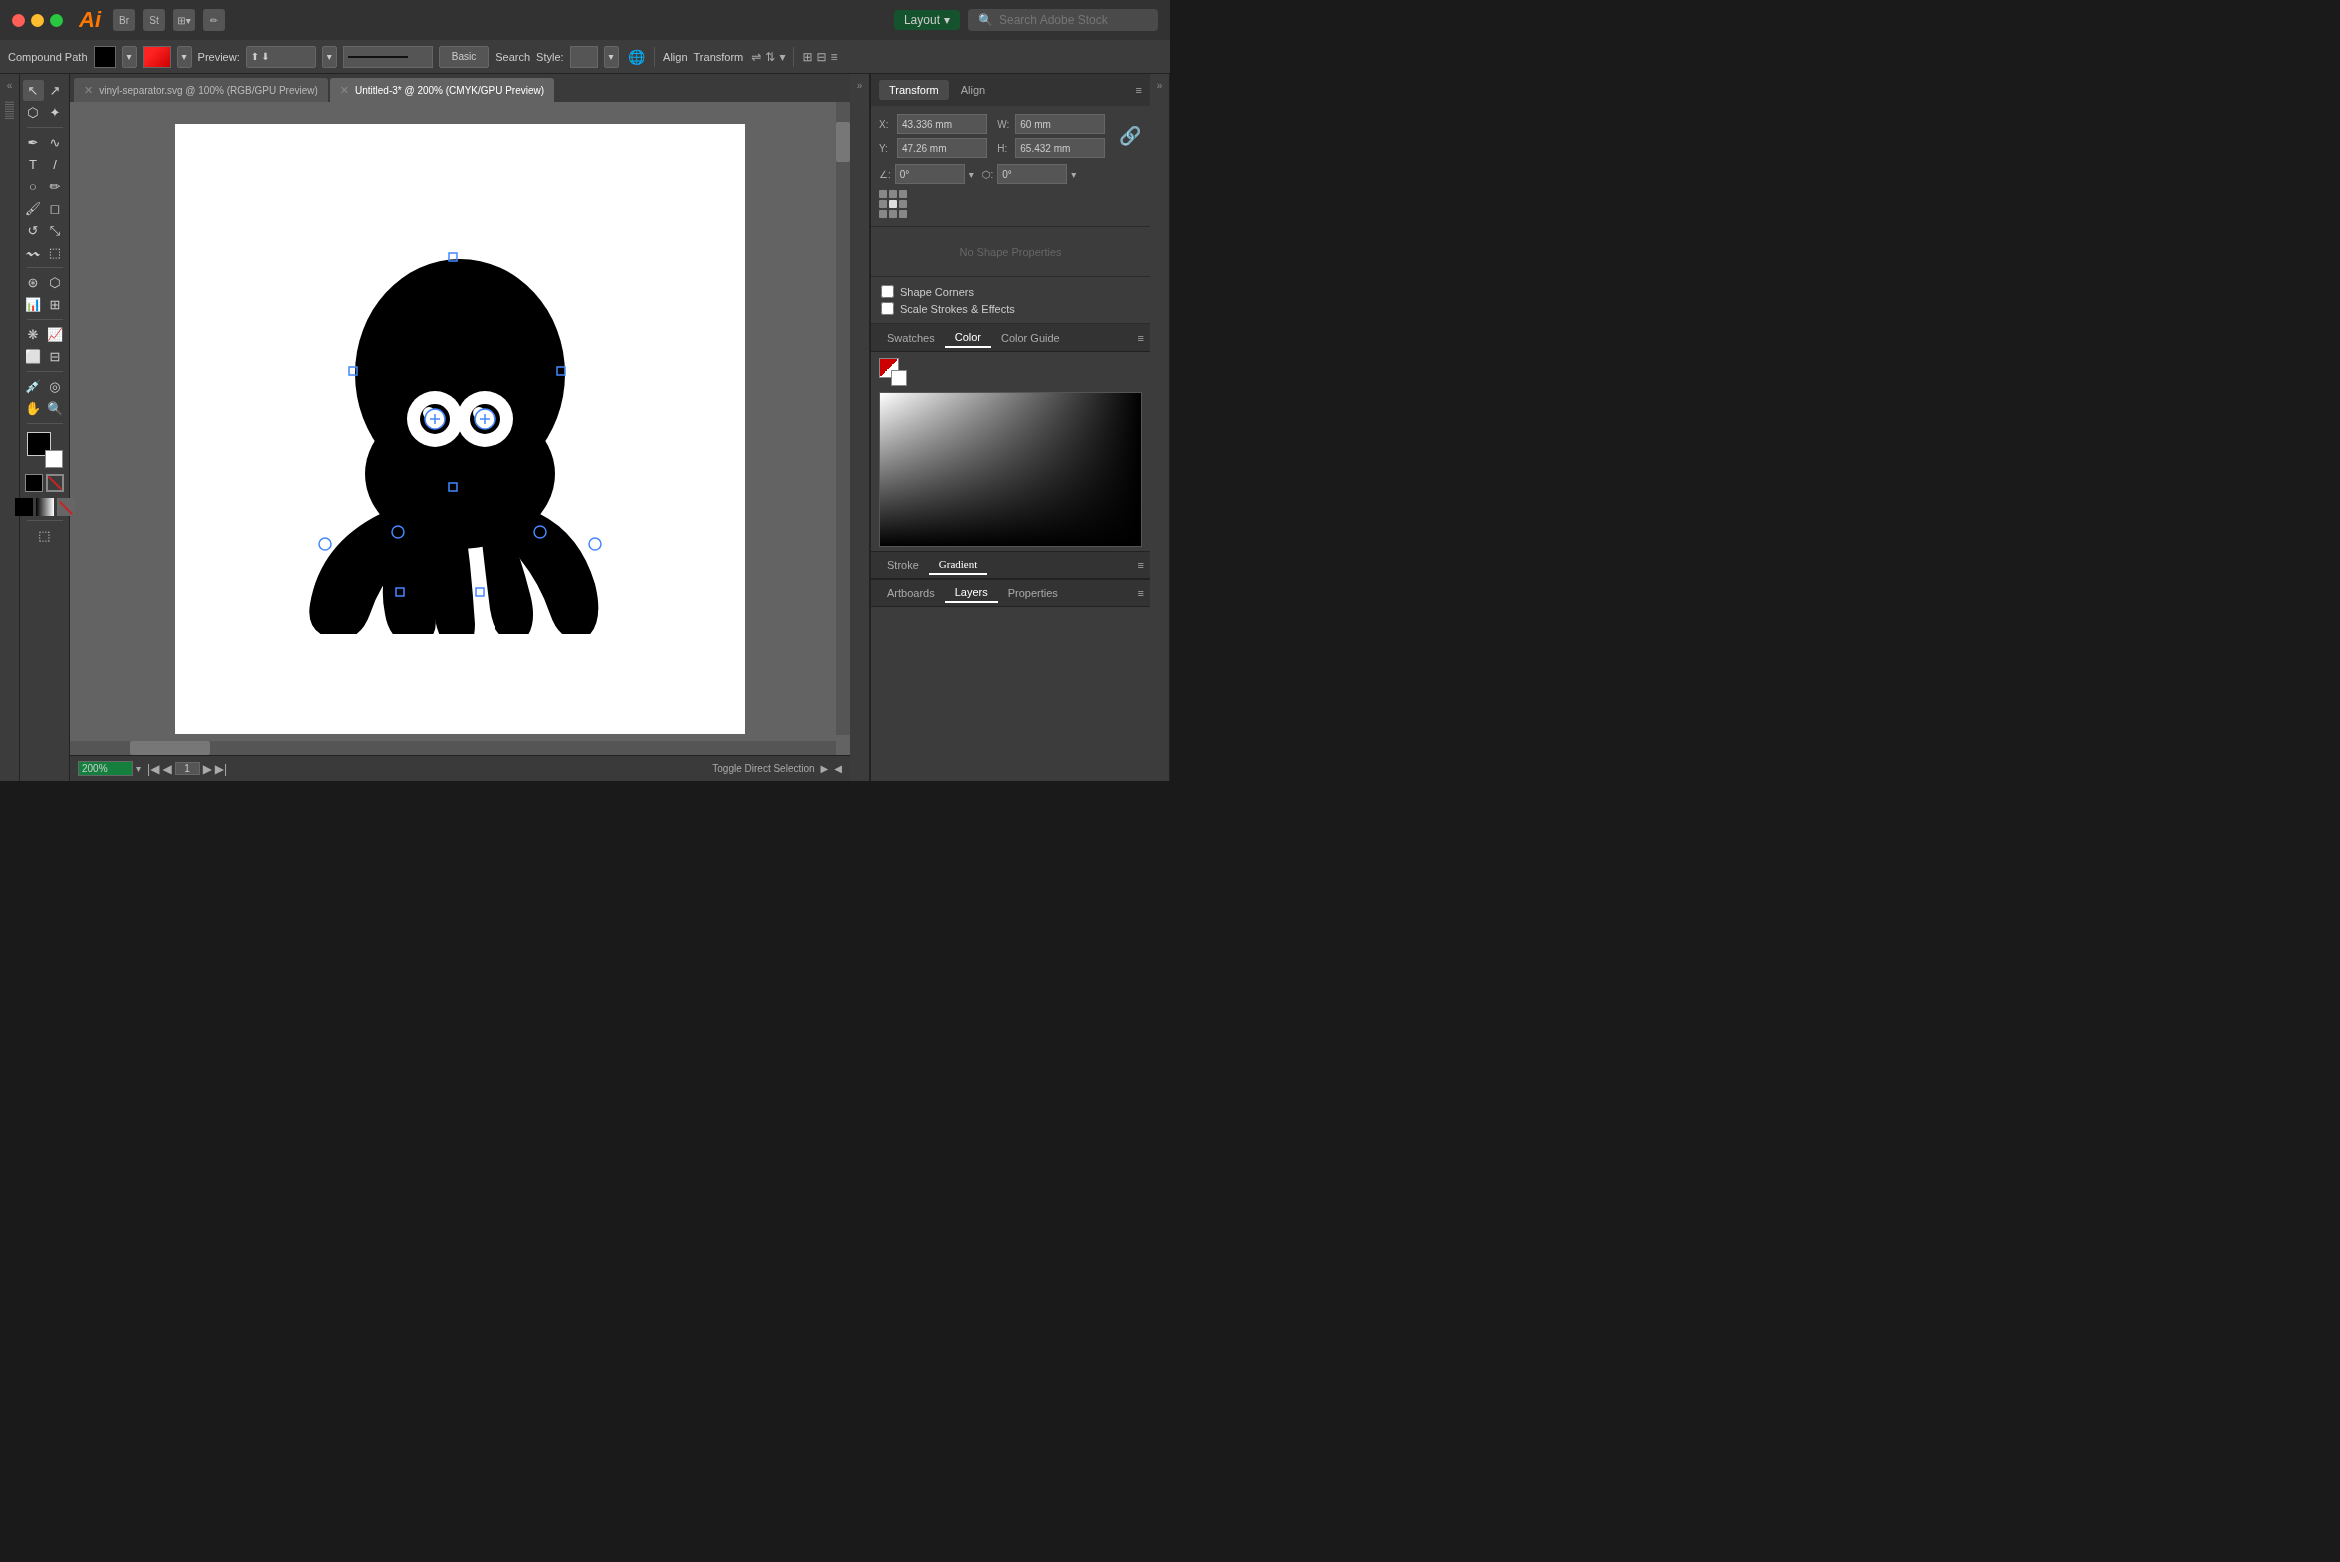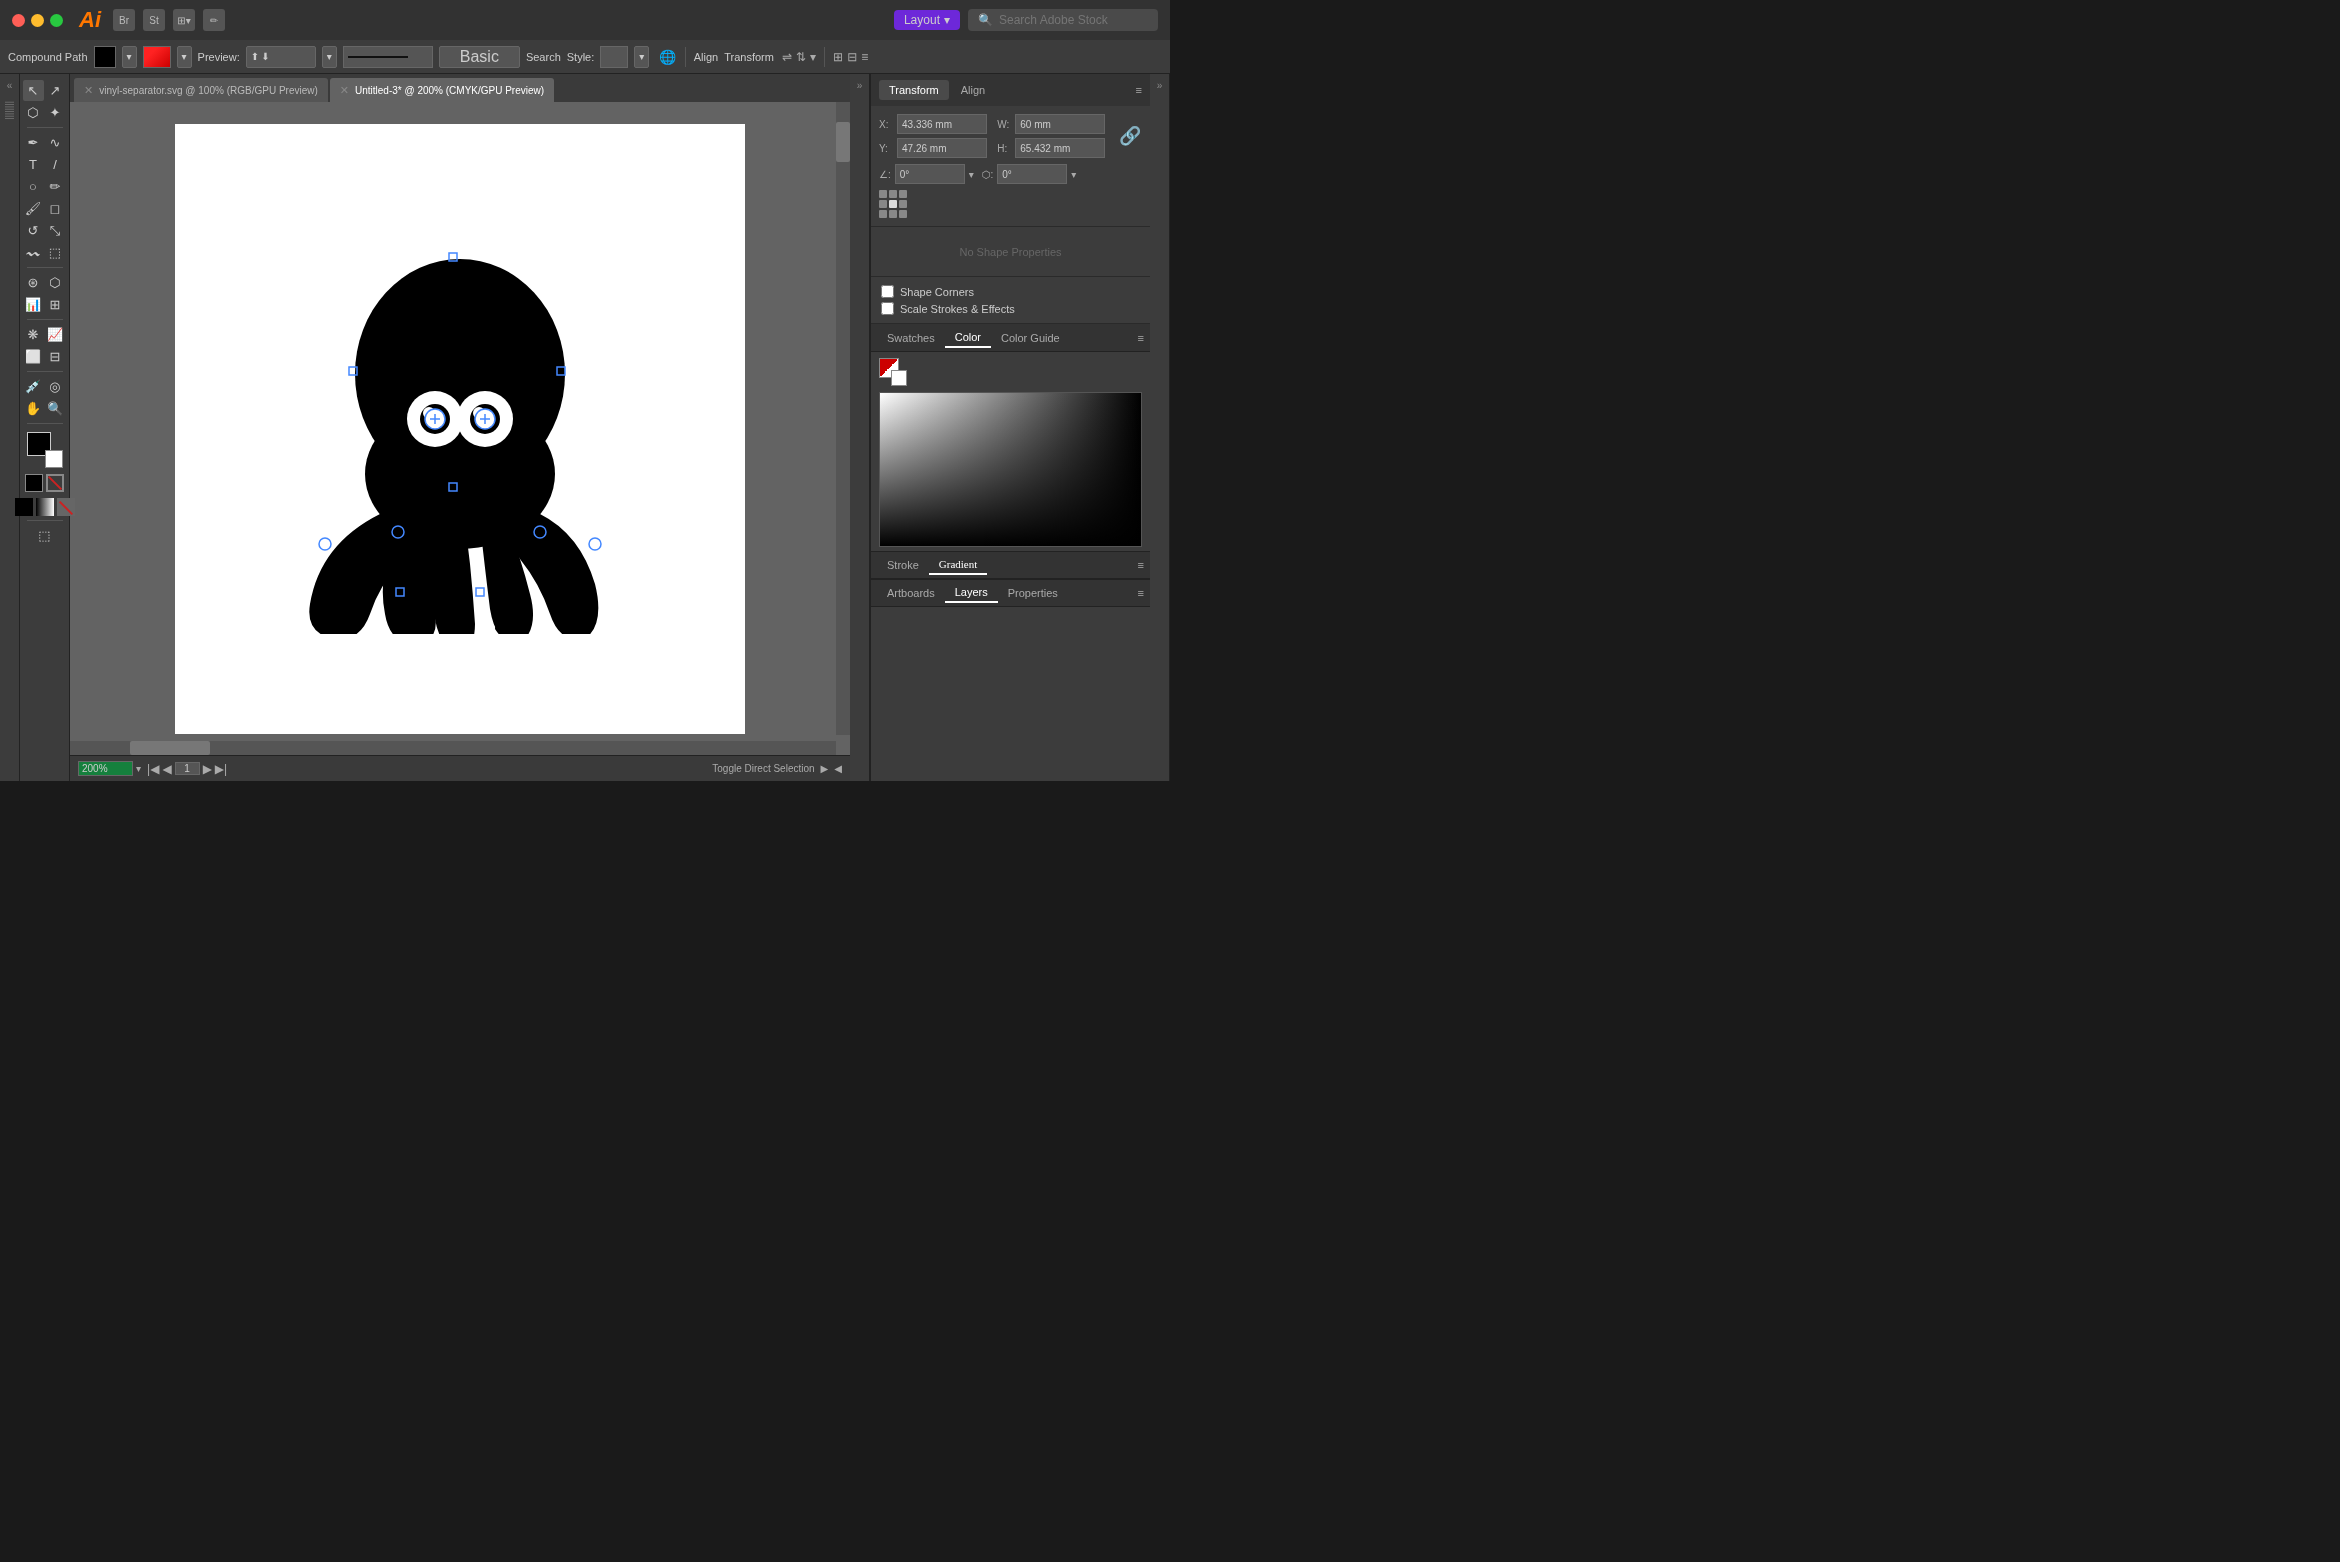--- a/index.html
+++ b/index.html
@@ -40,21 +40,21 @@
     }
     .title-icon {
       width: 22px; height: 22px;
       background: #555;
       border-radius: 3px;
       display: flex; align-items: center; justify-content: center;
       color: #bbb; font-size: 10px;
     }
     .title-spacer { flex: 1; }
     .layout-btn {
-      background: #6d28d9;
+      background: #14532d;
       color: #ccc;
       border: none;
       border-radius: 4px;
       padding: 3px 10px;
       font-size: 12px;
       cursor: pointer;
       display: flex; align-items: center; gap: 4px;
     }
     .search-bar {
       background: #4a4a4a;
@@ -479,21 +479,21 @@
   <div class="opt-dropdown">▾</div>
   <span class="opt-label">Preview:</span>
   <div class="opt-field" style="display:flex;align-items:center;gap:2px;">
     <span>⬆</span>
       <span>⬇</span>
   </div>
   <div class="opt-dropdown">▾</div>
   <div style="width:90px; background:#555; border:1px solid #666; height:22px; display:flex; align-items:center; padding:0 4px;">
     <div class="stroke-line"></div>
   </div>
-  <div class="opt-dropdown" style="padding:0 20px; font-size:16px;">Basic</div>
+  <div class="opt-dropdown" style="padding:0 12px; font-size:10px;">Basic</div>
   <span class="opt-label">Search</span>
   <span class="opt-label">Style:</span>
   <div style="background:#555; border:1px solid #666; width:28px; height:22px;"></div>
   <div class="opt-dropdown">▾</div>
   <div style="font-size:14px; color:#aaa; cursor:pointer; margin-left:4px;">🌐</div>
   <div class="opt-sep"></div>
   <span class="opt-label">Align</span>
   <span class="opt-label">Transform</span>
   <div style="font-size:12px; color:#aaa; display:flex; gap:4px; margin-left:2px;">
     <span>⇌</span>

